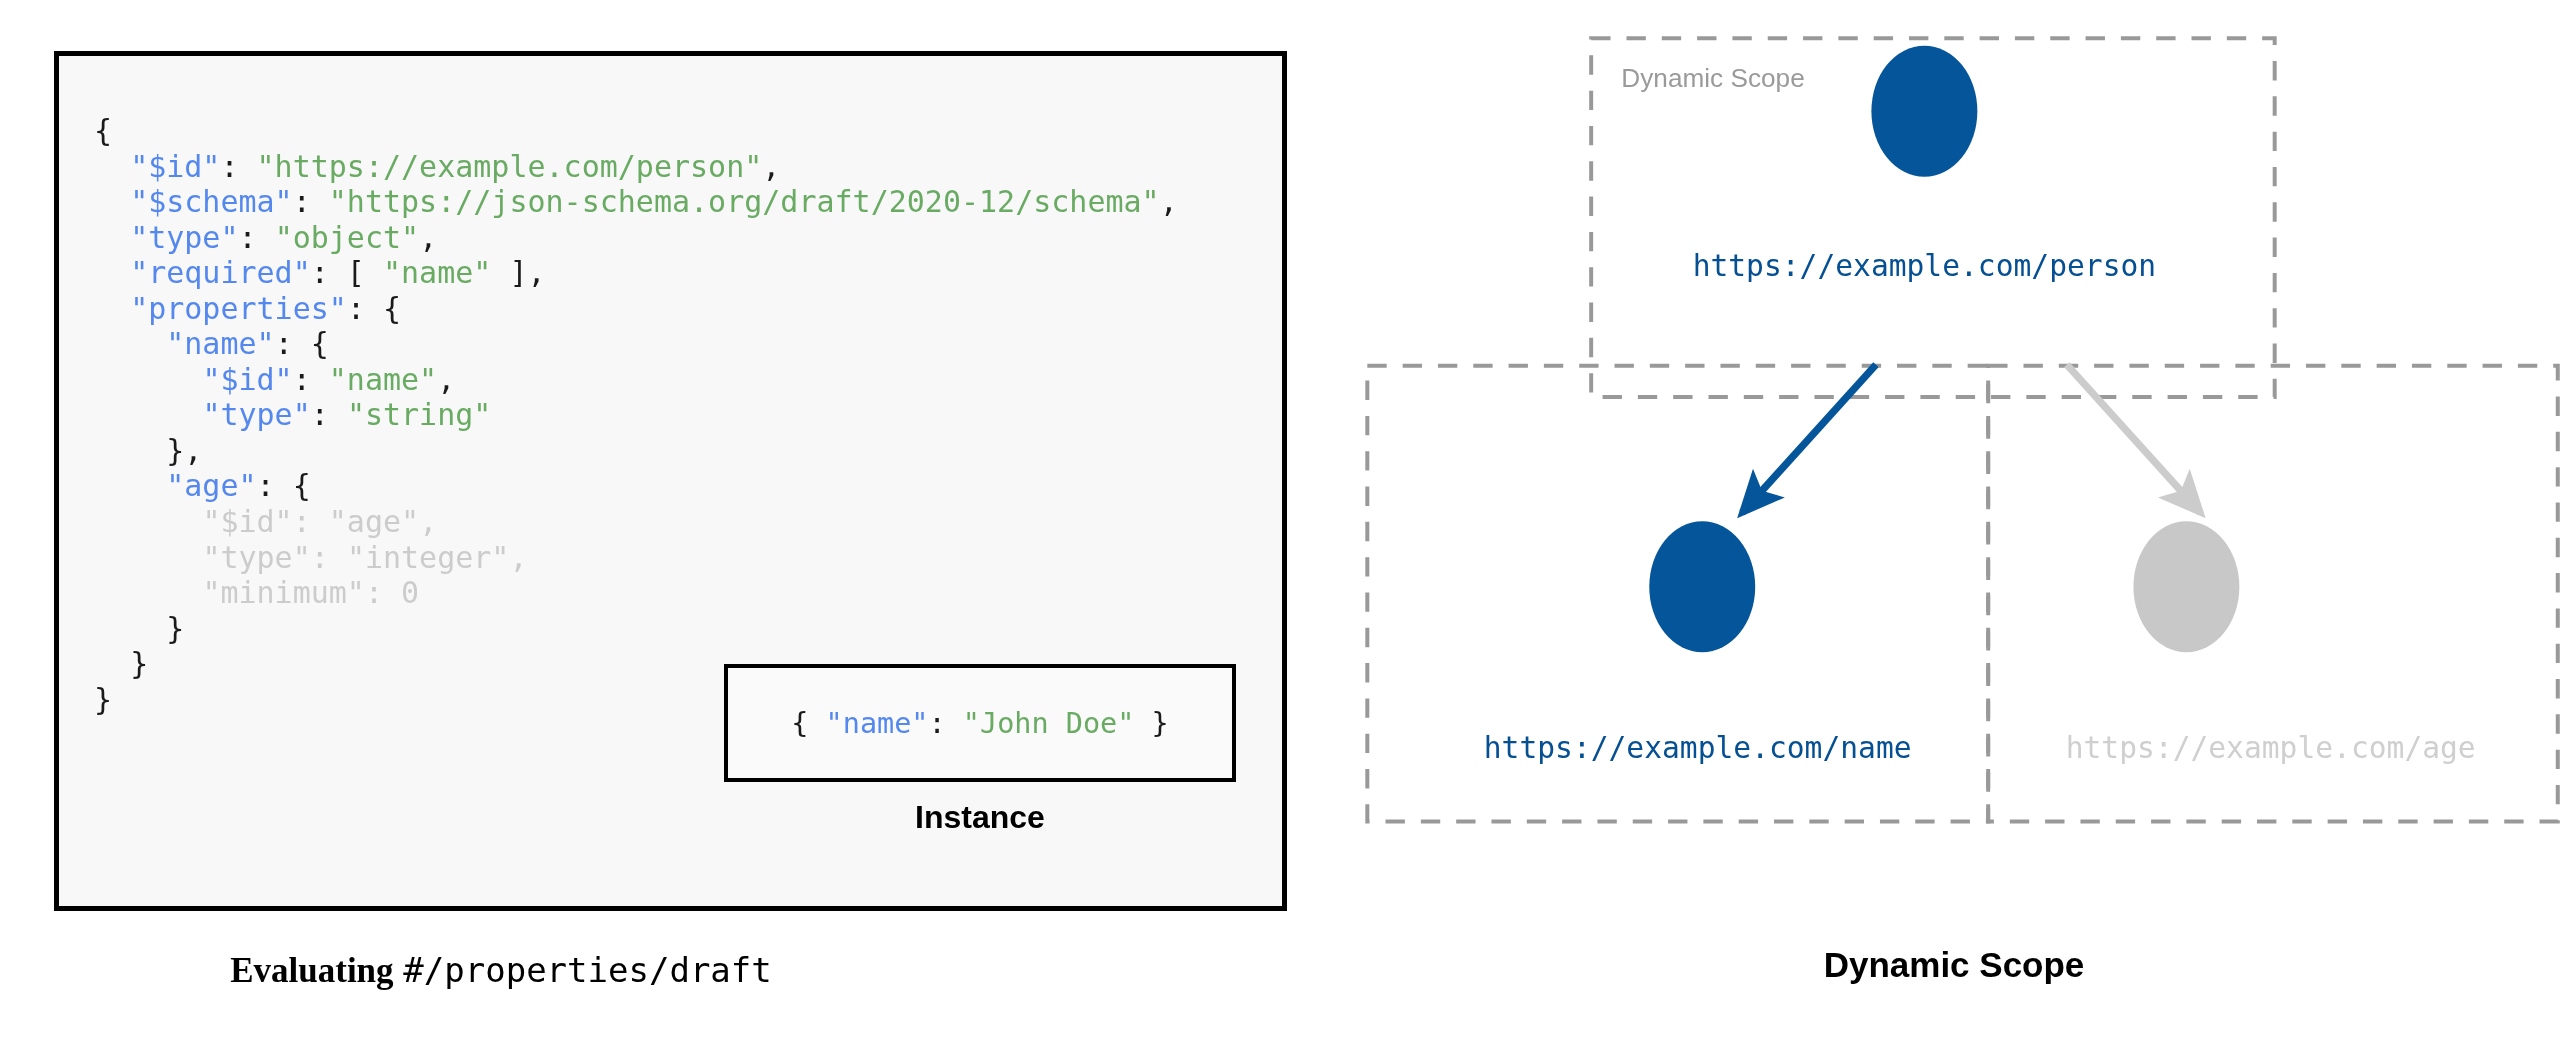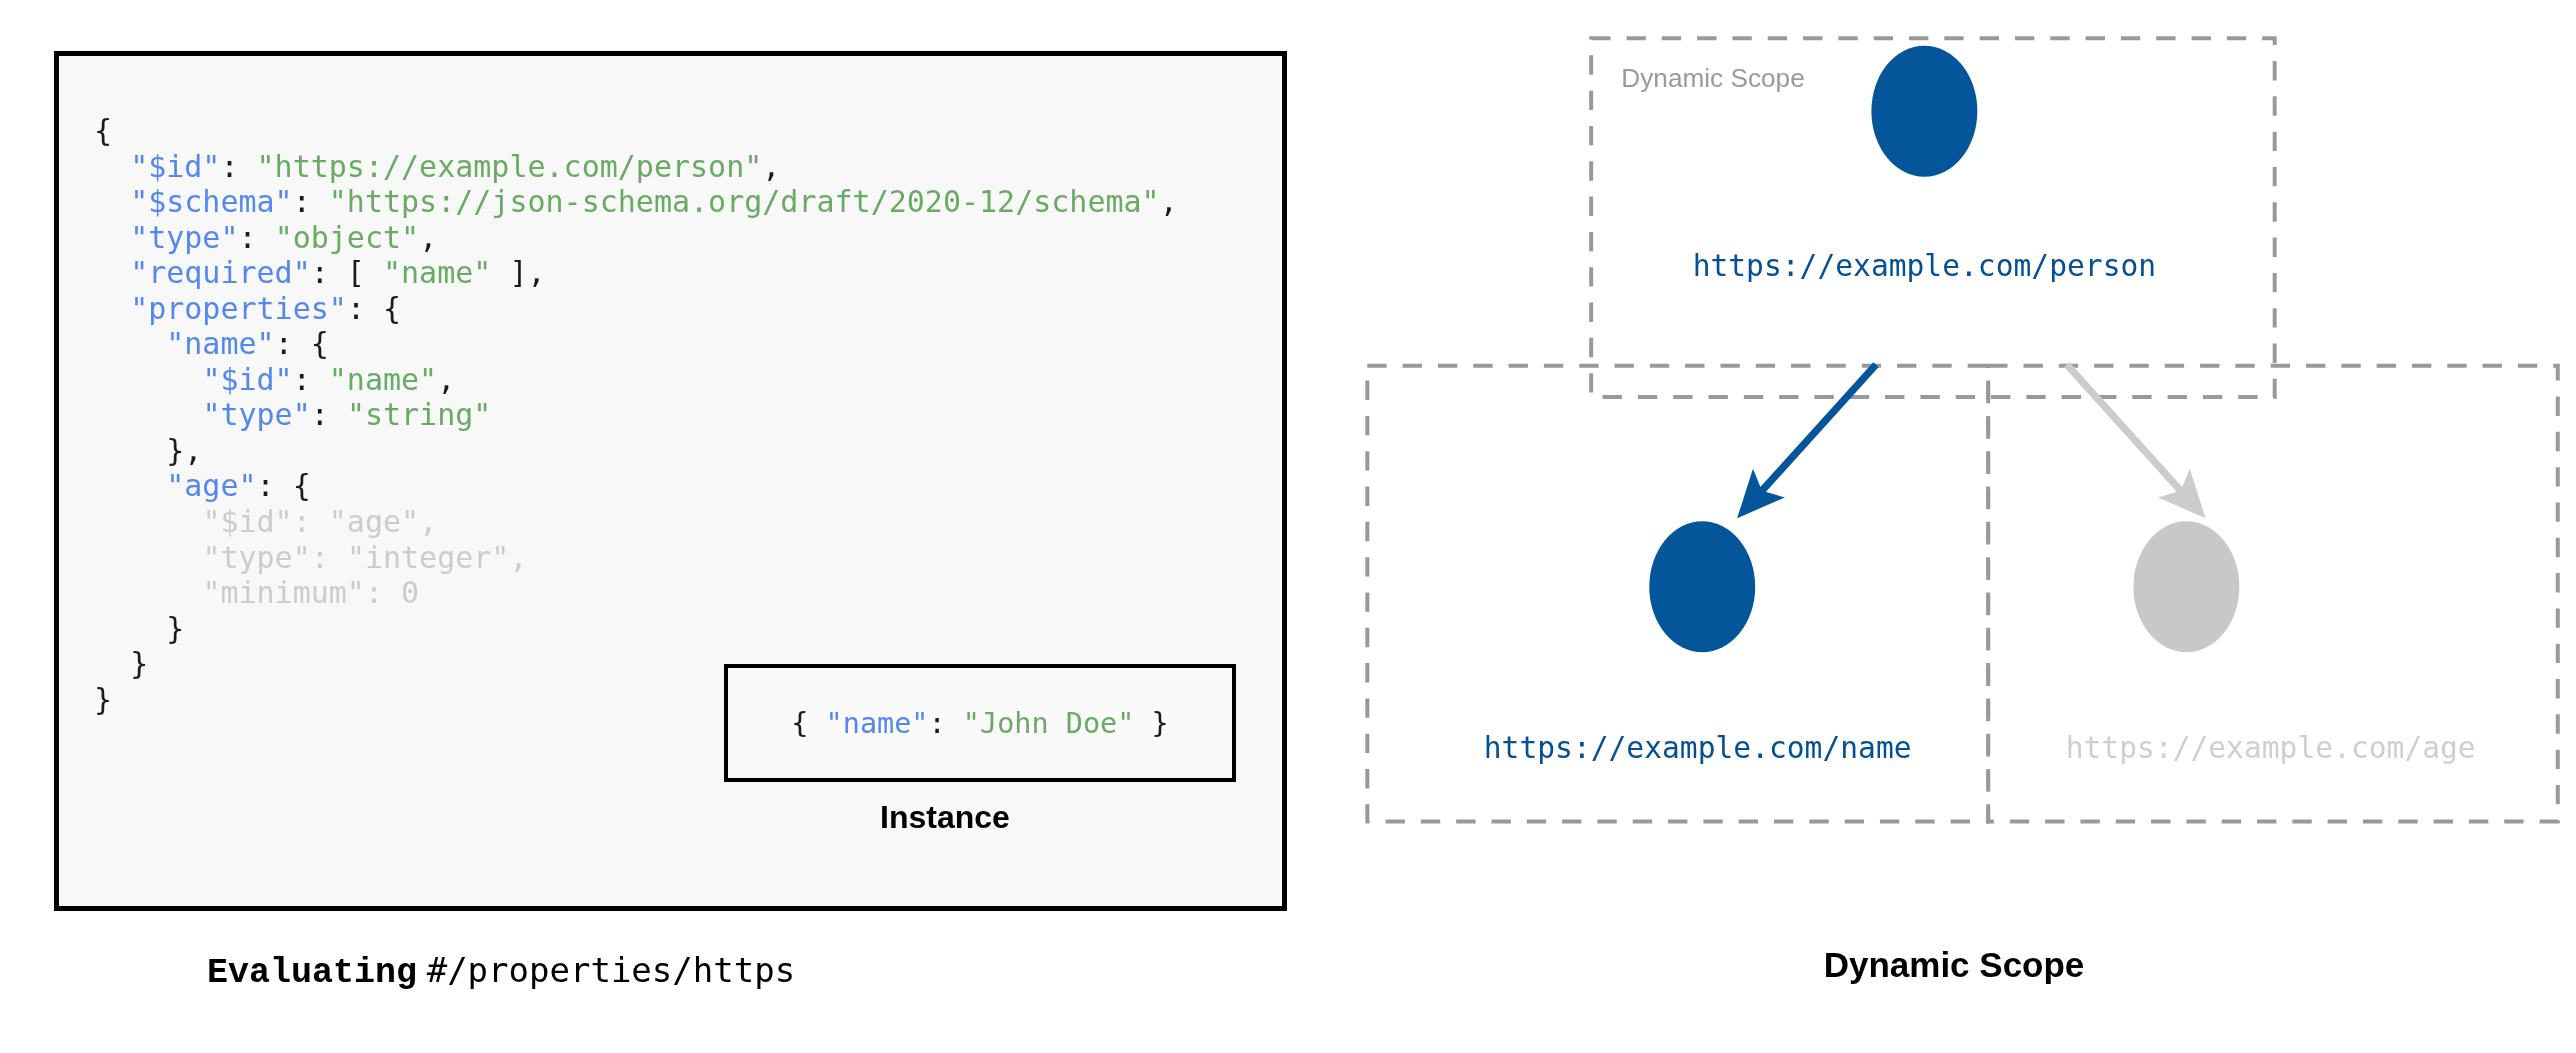--- a/index.html
+++ b/index.html
@@ -31,31 +31,31 @@
   #instance-box{
     position:absolute;left:724px;top:664px;width:512px;height:118px;
     background:#fafafa;border:4.6px solid #000000;box-sizing:border-box;
     display:flex;align-items:center;justify-content:center;
   }
   #instance-code{
     font-family:"DejaVu Sans Mono","Liberation Mono",monospace;
     font-size:28.5px;white-space:pre;color:#1a1a1a;
   }
   #instance-label{
-    position:absolute;left:689px;top:799px;width:512px;
+    position:absolute;left:724px;top:799px;width:512px;
     text-align:center;font-size:32px;font-weight:bold;color:#000000;
     font-family:"Liberation Sans","DejaVu Sans",sans-serif;
   }
 
   #left-caption{
     position:absolute;left:0px;top:952px;width:1002px;
     text-align:center;color:#000000;
     font-size:35px;line-height:1;white-space:nowrap;
   }
-  #left-caption .cap-bold{font-weight:bold;font-family:Liberation Mono, monospace;}
+  #left-caption .cap-bold{font-weight:bold;font-family:Liberation Serif, serif;}
   #left-caption .cap-mono{font-family:"DejaVu Sans Mono","Liberation Mono",monospace;font-size:34px;}
 
   
   #right-panel{position:absolute;left:1332px;top:0;width:1244px;height:851px;}
   #scope-canvas{position:absolute;left:0;top:0;width:1244px;height:940px;}
 
   #right-caption{
     position:absolute;left:0px;top:945px;width:1244px;
     text-align:center;font-size:35px;font-weight:bold;color:#000000;
     font-family:"Liberation Sans","DejaVu Sans",sans-serif;
@@ -86,21 +86,21 @@
 <span><span>  </span><span class="tok-pun">}</span></span>
 <span><span class="tok-pun">}</span></span></pre>
   </div>
 
   <div id="instance-box">
     <span id="instance-code"><span class="tok-pun">{ </span><span class="tok-key">"name"</span><span class="tok-pun">: </span><span class="tok-str">"John Doe"</span><span class="tok-pun"> }</span></span>
   </div>
   <div id="instance-label">Instance</div>
 
   <div id="left-caption">
-    <span class="cap-bold">Evaluating</span><span>&nbsp;</span><span class="cap-mono">#/properties/https</span>
+    <span class="cap-bold">Evaluating</span><span>&nbsp;</span><span class="cap-mono">#/properties/draft</span>
   </div>
 </div>
 
 <div id="right-panel">
 
   <svg id="scope-canvas" viewBox="0 0 2184 1650">
     <defs>
       <marker id="arrow-blue" markerWidth="7" markerHeight="7" refX="5.4" refY="3.2" orient="auto" markerUnits="strokeWidth">
         <path d="M0,0.3 L6.4,3.2 L0,6.1 L1.4,3.2 Z" fill="#05559a"></path>
       </marker>

